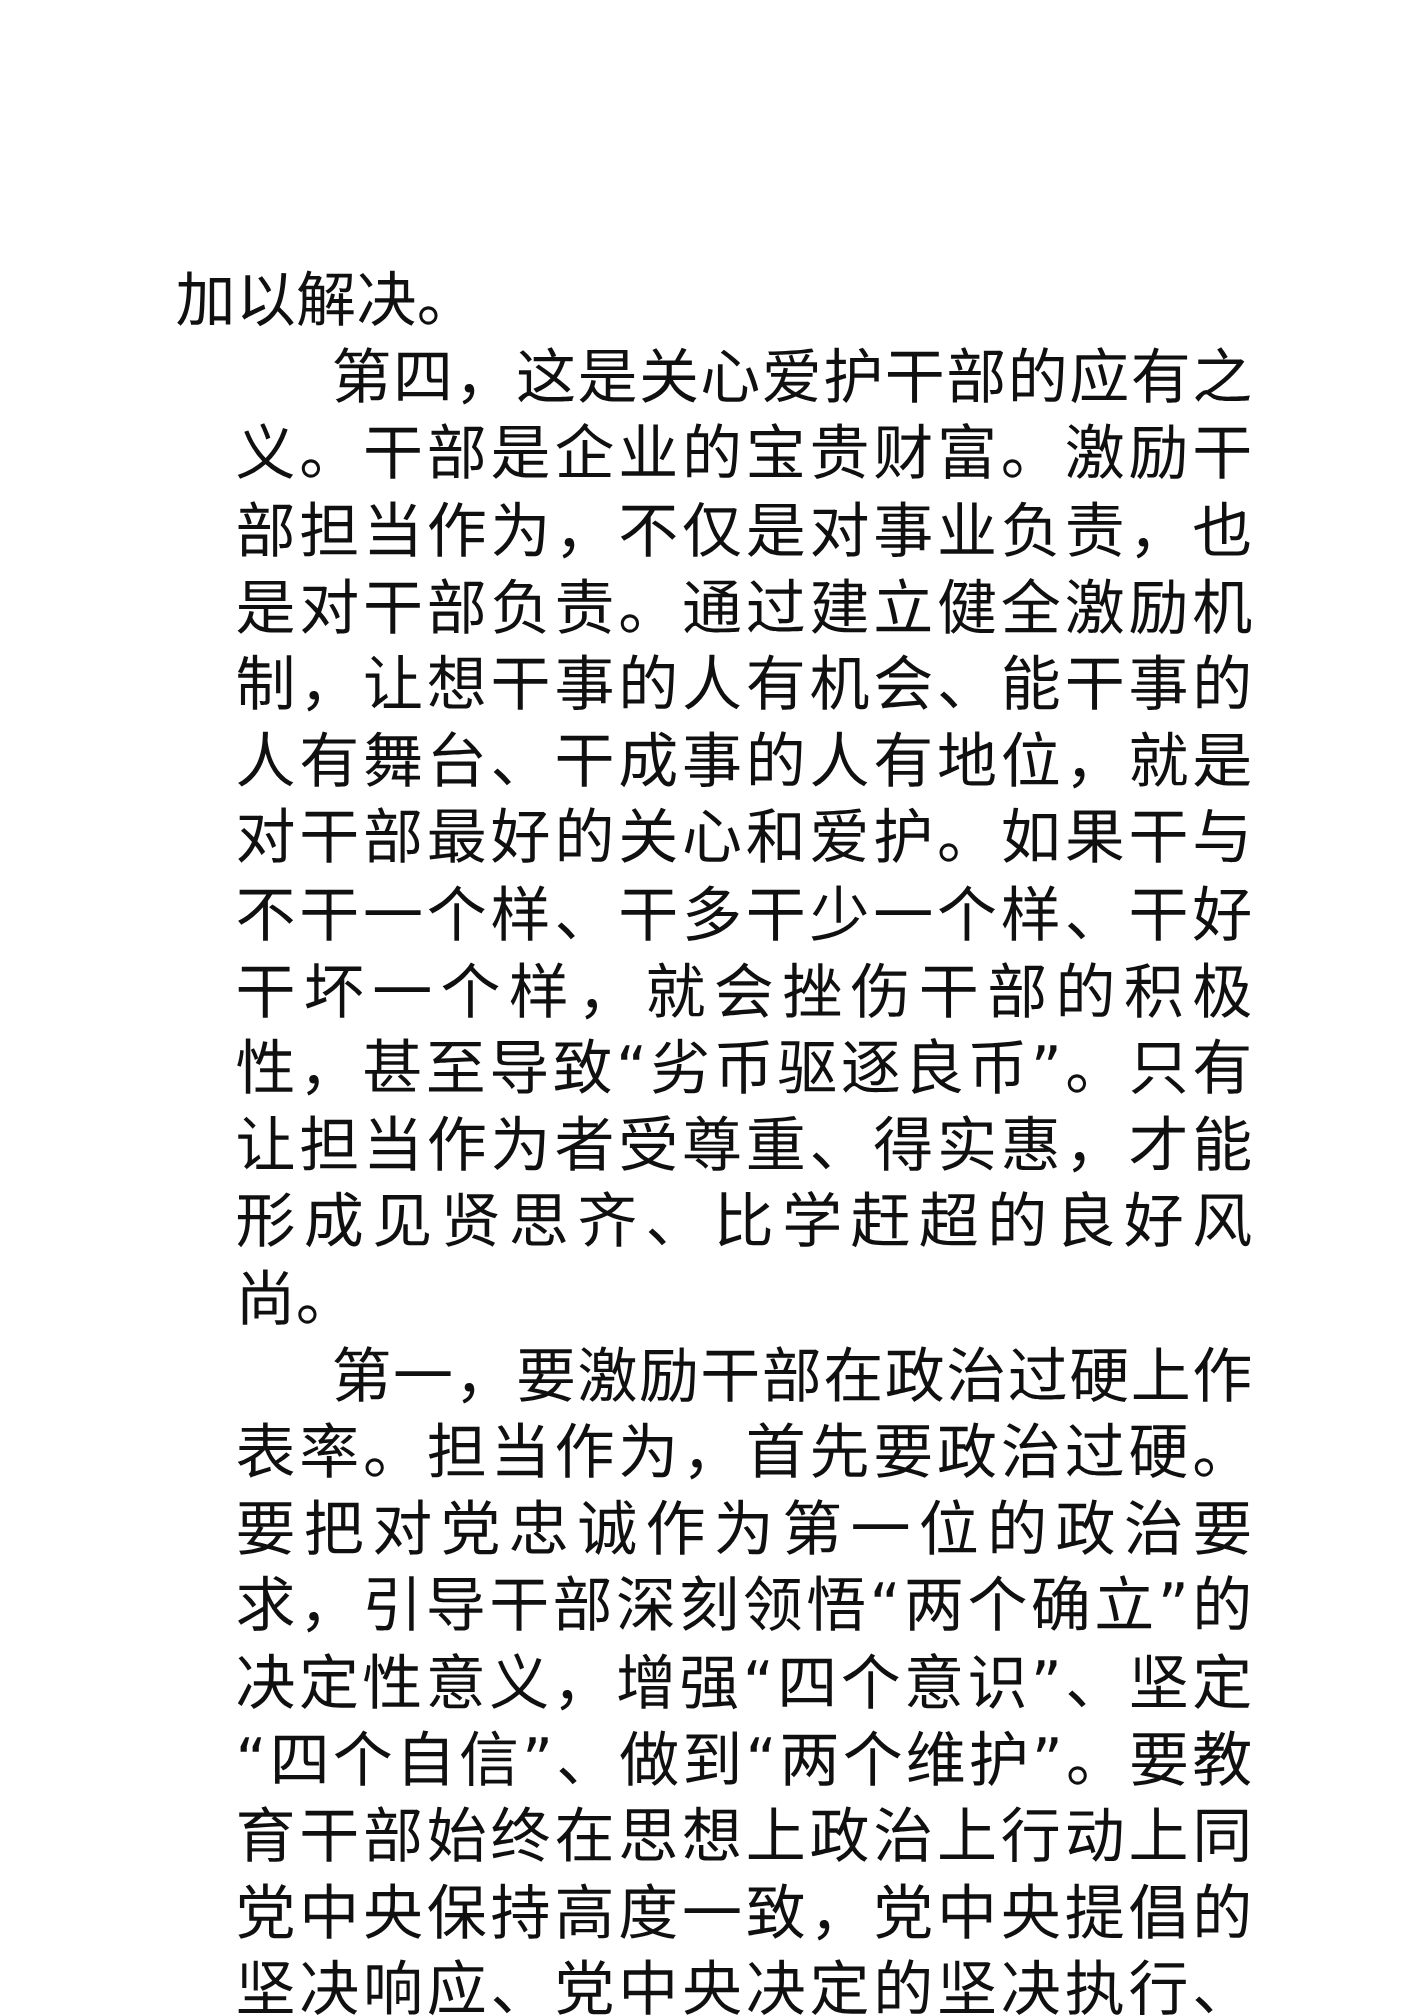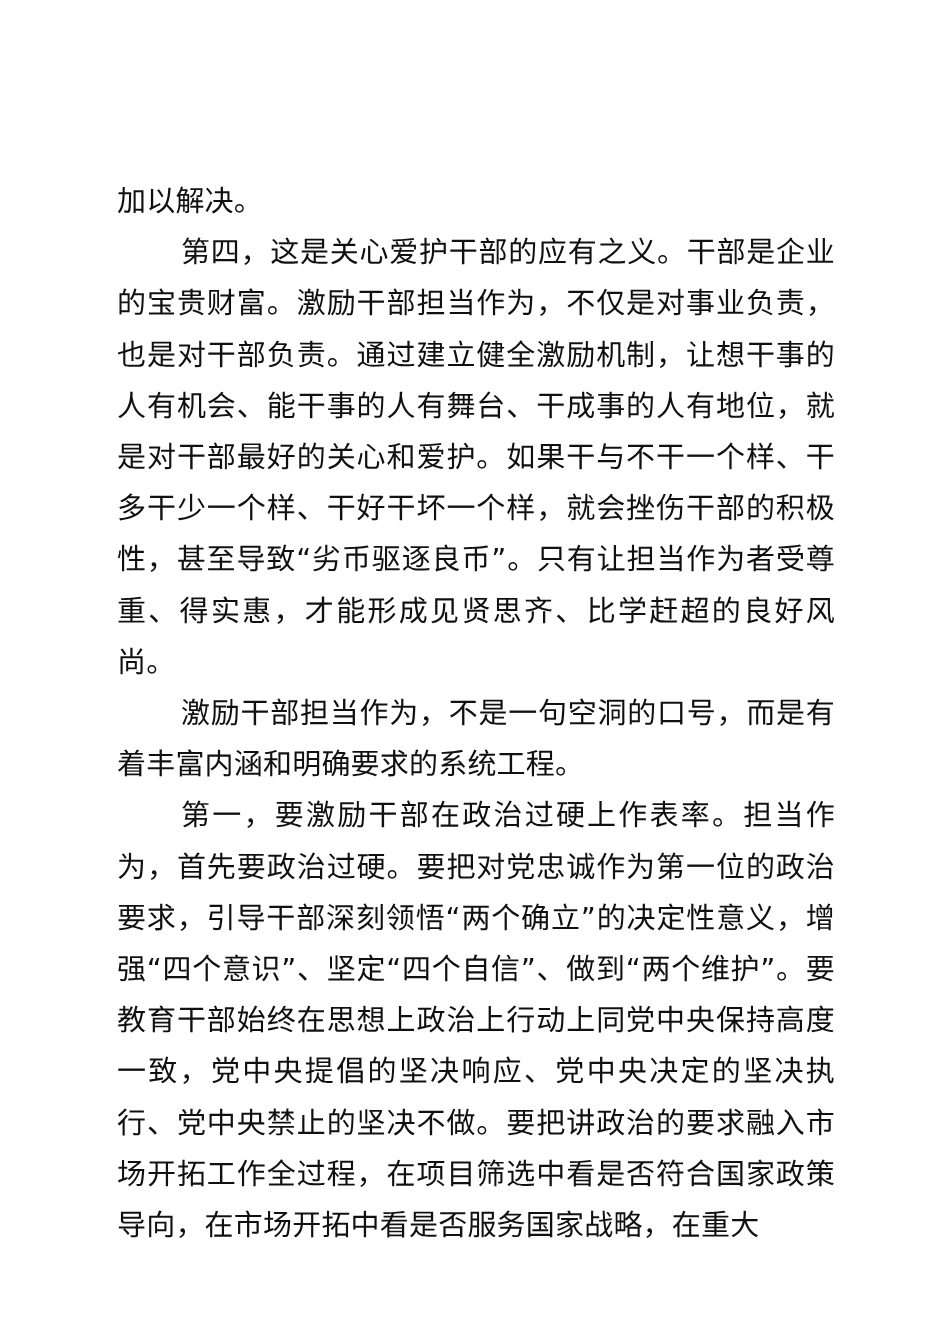--- a/index.html
+++ b/index.html
@@ -27,48 +27,48 @@
 
   .page-body {
     position: absolute;
     left: 117px;
     top: 176px;
     width: 718px;
   }
 
   .para {
     margin: 0;
-    font-size: 29px;
+    font-size: 40px;
     line-height: 51.2px;
     letter-spacing: 0.2px;
     text-align: justify;
     text-justify: inter-character;
     text-align-last: left;
     word-break: break-all;
     color: #101010;
     font-weight: 400;
   }
 
   .para.indent {
     text-indent: 64px;
+    margin-left: 40px;
   }
 
   .para.heading {
     text-indent: 64px;
   }
 </style>
 </head>
 <body>
 
 <div class="page">
   <div class="page-body">
 
     <p class="para">加以解决。</p>
 
     <p class="para indent">第四，这是关心爱护干部的应有之义。干部是企业的宝贵财富。激励干部担当作为，不仅是对事业负责，也是对干部负责。通过建立健全激励机制，让想干事的人有机会、能干事的人有舞台、干成事的人有地位，就是对干部最好的关心和爱护。如果干与不干一个样、干多干少一个样、干好干坏一个样，就会挫伤干部的积极性，甚至导致“劣币驱逐良币”。只有让担当作为者受尊重、得实惠，才能形成见贤思齐、比学赶超的良好风尚。</p>
 
 
-    <p class="para indent">激励干部担当作为，不是一句空洞的口号，而是有着丰富内涵和明确要求的系统工程。</p>
 
     <p class="para indent">第一，要激励干部在政治过硬上作表率。担当作为，首先要政治过硬。要把对党忠诚作为第一位的政治要求，引导干部深刻领悟“两个确立”的决定性意义，增强“四个意识”、坚定“四个自信”、做到“两个维护”。要教育干部始终在思想上政治上行动上同党中央保持高度一致，党中央提倡的坚决响应、党中央决定的坚决执行、党中央禁止的坚决不做。要把讲政治的要求融入市场开拓工作全过程，在项目筛选中看是否符合国家政策导向，在市场开拓中看是否服务国家战略，在重大</p>
 
   </div>
 </div>
 
 </body></html>

